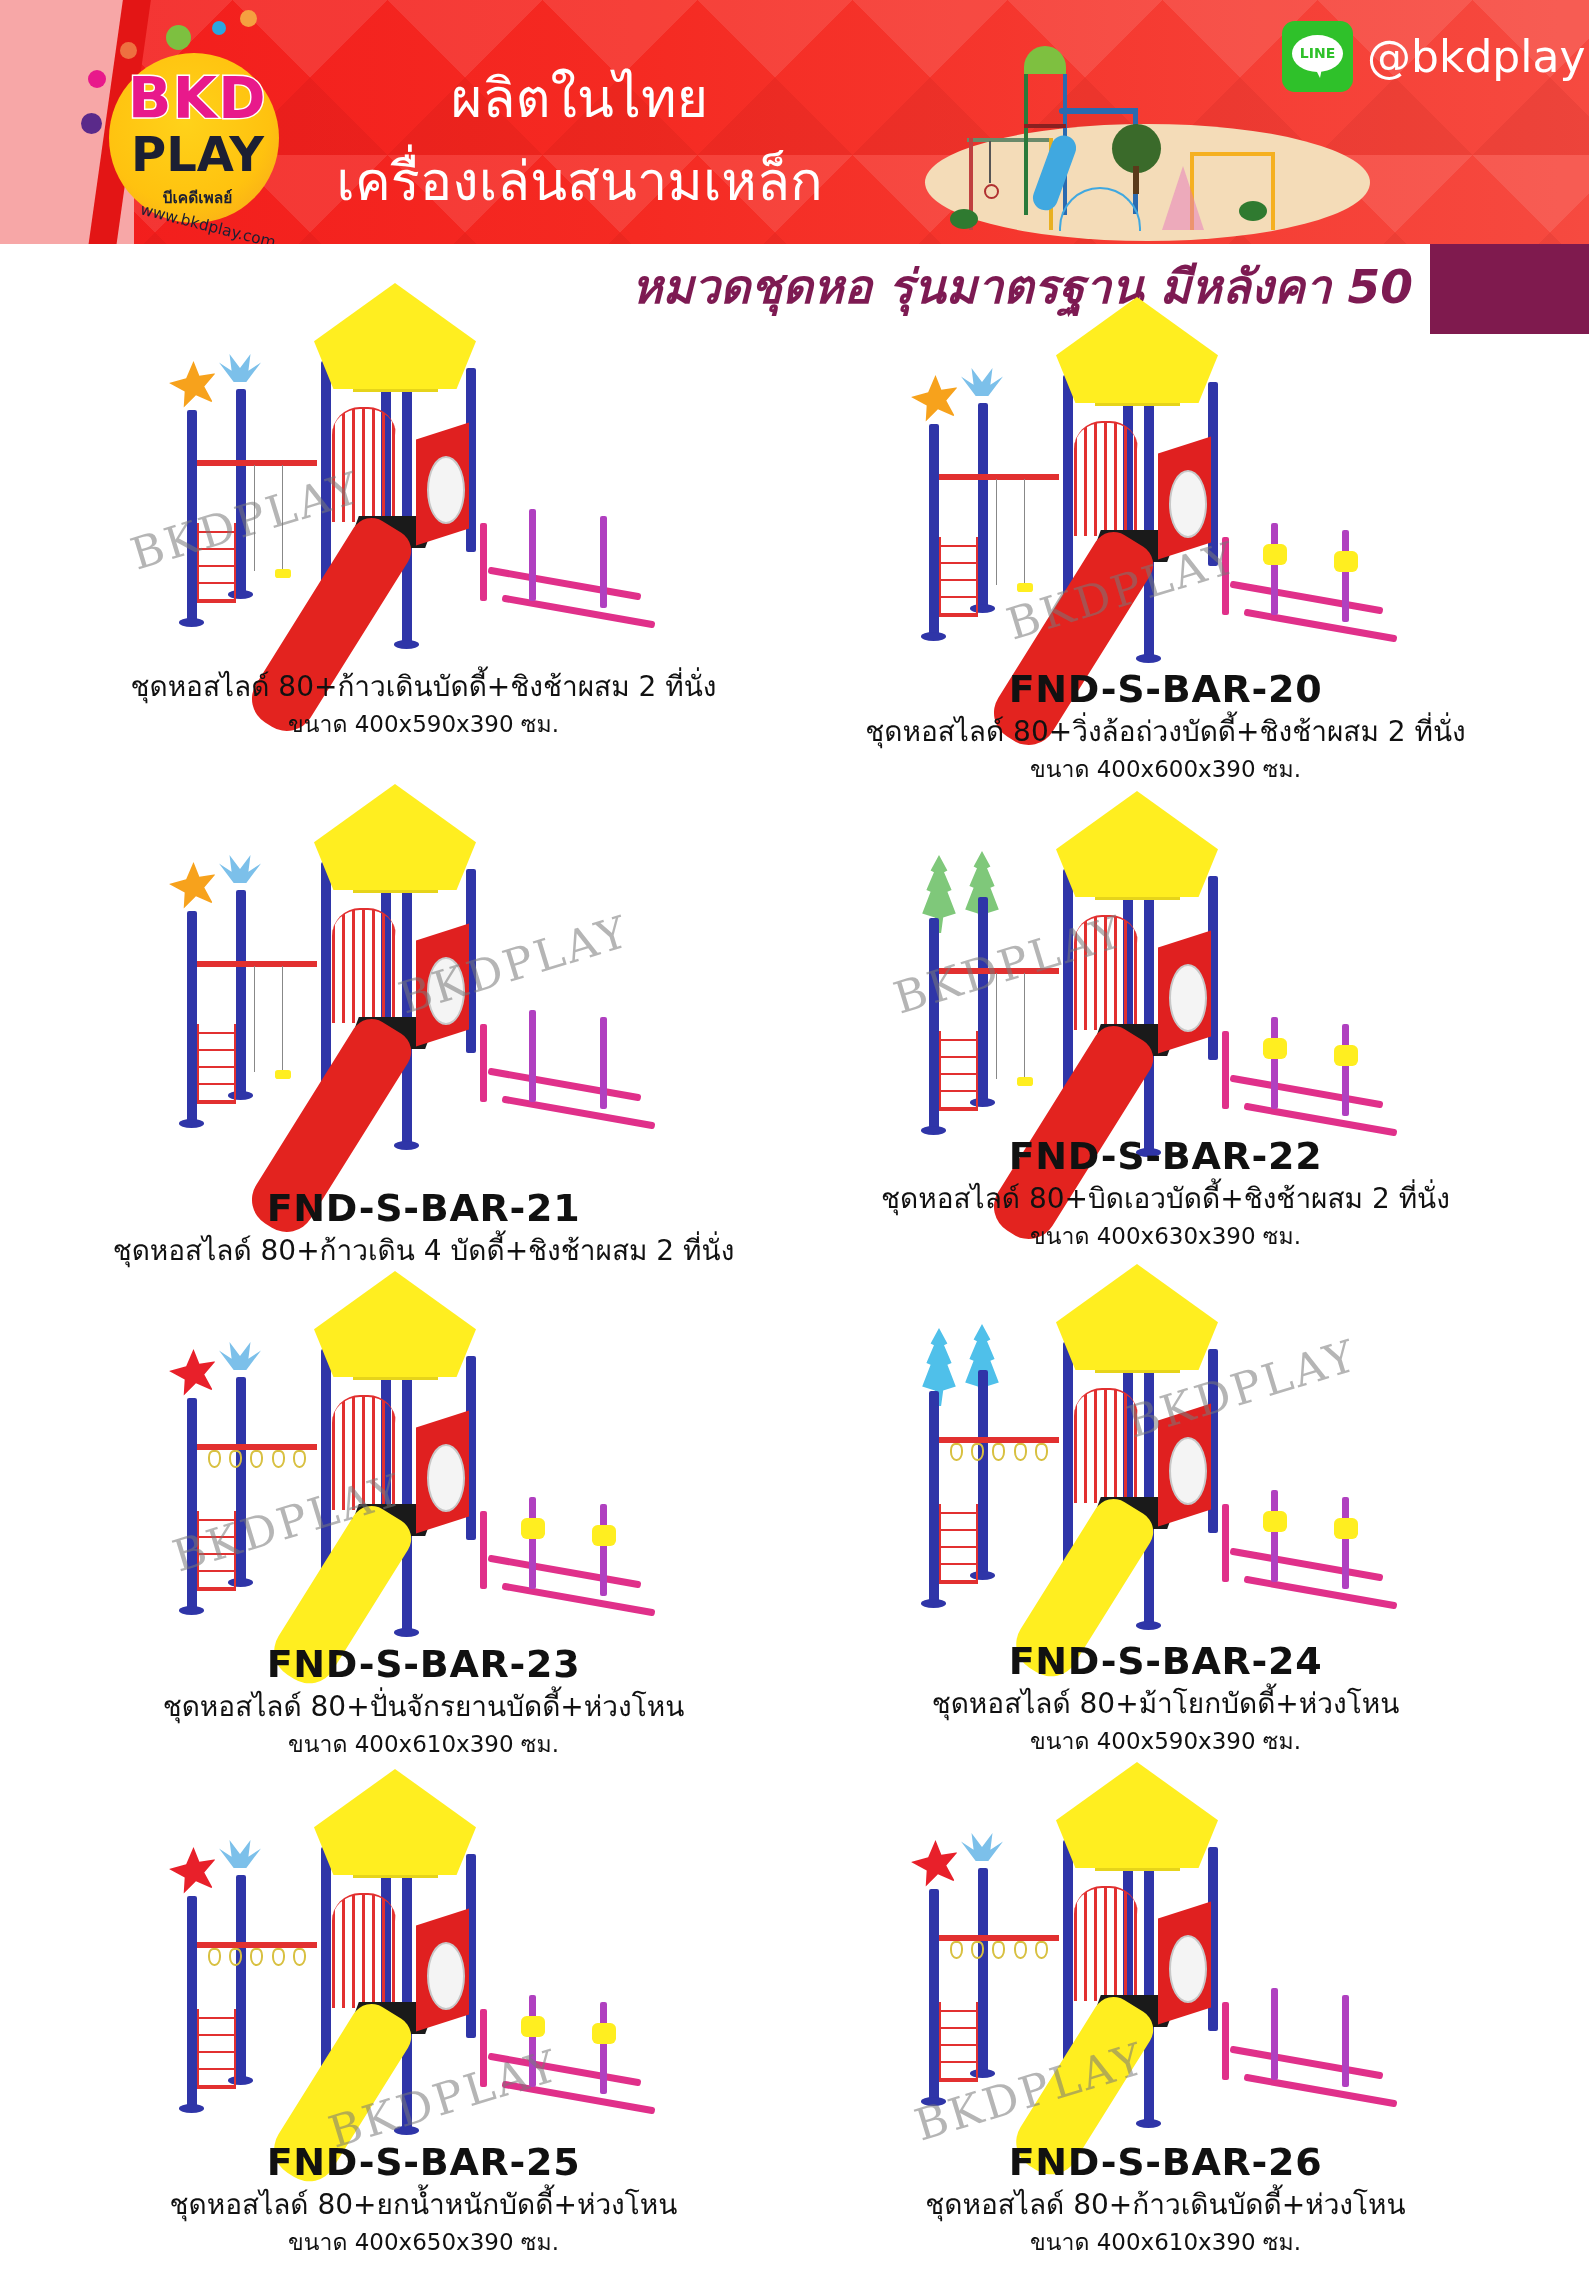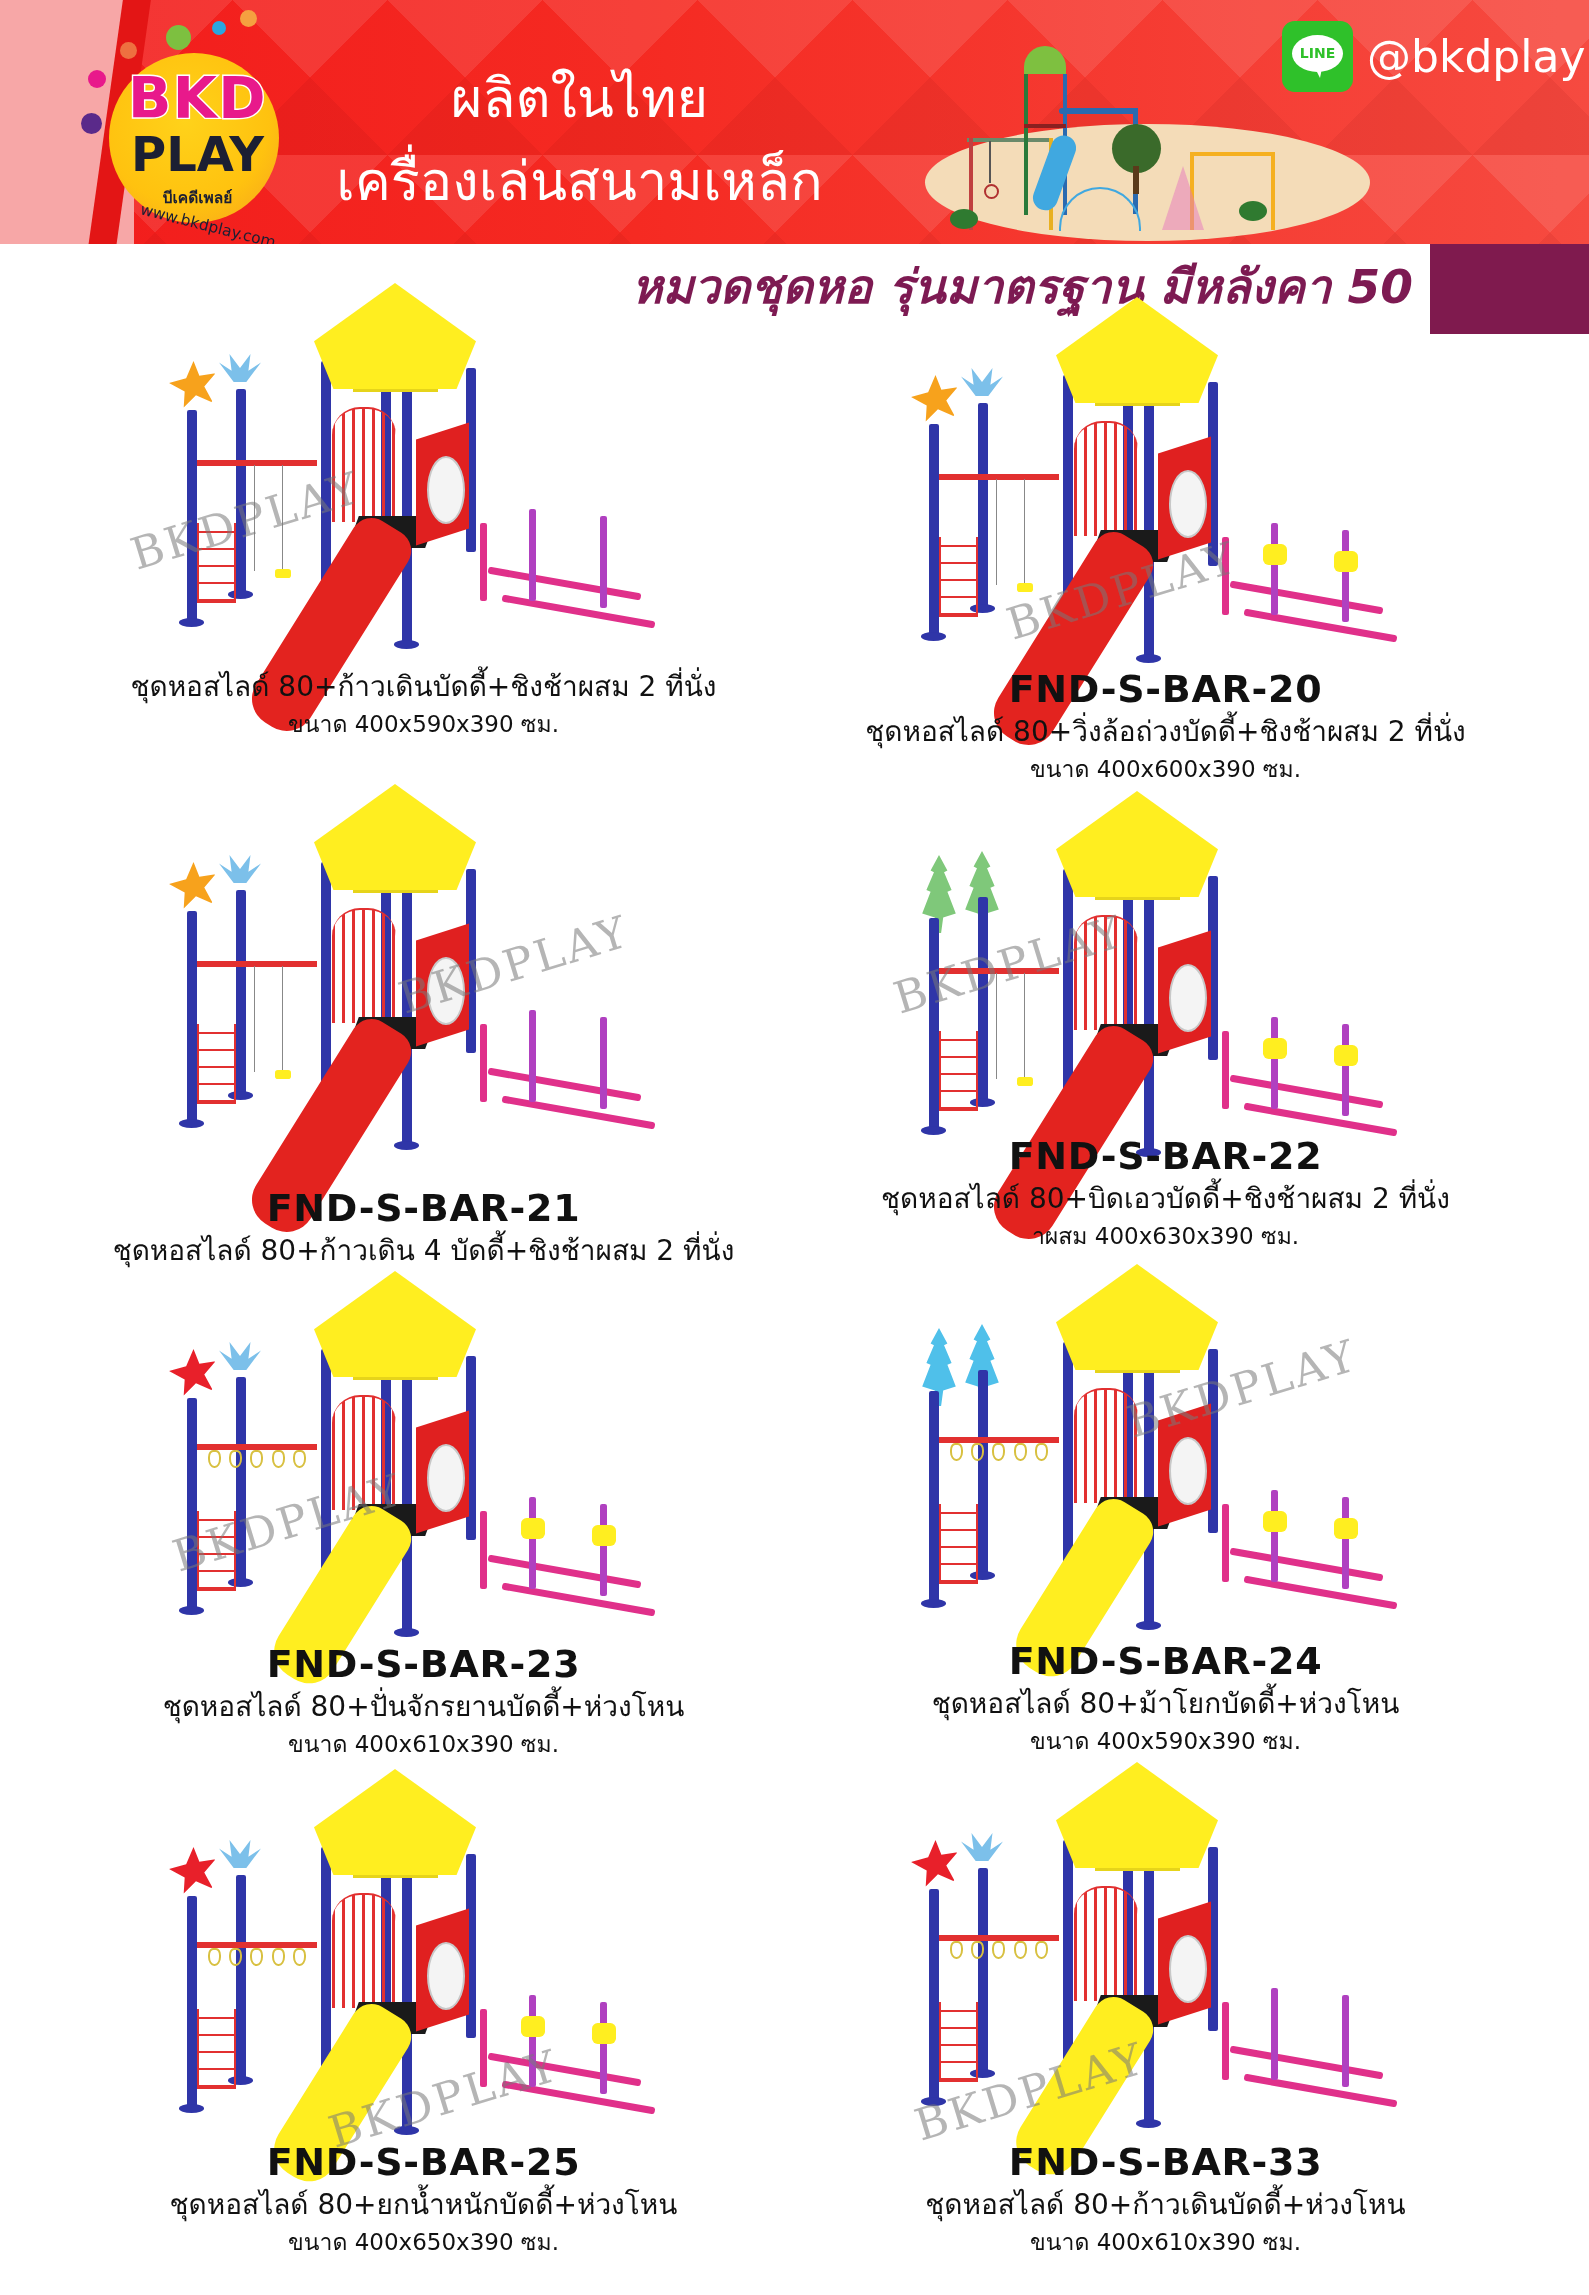--- a/index.html
+++ b/index.html
@@ -277,21 +277,21 @@
         <div class="fit-post" style="left:487px;top:226px;height:92px;background:#b040c0"></div>
         <div class="seat" style="left:479px;top:247px"></div>
         <div class="fit-post" style="left:558px;top:233px;height:92px;background:#b040c0"></div>
         <div class="seat" style="left:550px;top:254px"></div>
       <div class="watermark" style="left:106px;top:148px">BKDPLAY</div>
     </div>
     </div>
     <div class="product caption" style="left: 784px; top: 1134px;">
     <div class="code">FND-S-BAR-22</div>
     <div class="desc">ชุดหอสไลด์ 80+บิดเอวบัดดี้+ชิงช้าผสม 2 ที่นั่ง</div>
-    <div class="size">าผสม 400x630x390 ซม.</div>
+    <div class="size">ขนาด 400x630x390 ซม.</div>
     </div>
     <div class="product" style="left: 42px; top: 1271px;">
     <div class="product-img">
 
       <div class="deco-flower" style="left:127px;top:78px;background:radial-gradient(circle, #e8202a 40%, transparent 41%) 0 0/25px 25px, #e8202a;clip-path:polygon(50% 0,62% 30%,95% 25%,72% 52%,90% 85%,55% 70%,30% 95%,32% 62%,0 45%,35% 35%)"></div>
       <div class="deco-palm" style="left:177px;top:71px"></div>
       <div class="pole" style="left:145px;top:127px;height:212px"></div>
       <div class="foot" style="left:137px;top:335px"></div>
       <div class="pole" style="left:194px;top:106px;height:205px"></div>
       <div class="foot" style="left:186px;top:307px"></div>
@@ -445,18 +445,18 @@
       <div class="slide" style="left:318px;top:244px;background:#ffee20;height:191px"></div>
       <div class="fit-post" style="left:438px;top:240px;height:78px"></div>
         <div class="fit-bar" style="left:459px;top:325px;width:155px;transform:rotate(10deg)"></div>
         <div class="fit-bar" style="left:445px;top:297px;width:155px;transform:rotate(10deg)"></div>
         <div class="fit-post" style="left:487px;top:226px;height:92px;background:#b040c0"></div>
         <div class="fit-post" style="left:558px;top:233px;height:92px;background:#b040c0"></div>
       <div class="watermark" style="left:127px;top:304px">BKDPLAY</div>
     </div>
     </div>
     <div class="product caption" style="left: 784px; top: 2140px;">
-    <div class="code">FND-S-BAR-33</div>
+    <div class="code">FND-S-BAR-26</div>
     <div class="desc">ชุดหอสไลด์ 80+ก้าวเดินบัดดี้+ห่วงโหน</div>
     <div class="size">ขนาด 400x610x390 ซม.</div>
     </div>
   </div>
 
 
 </body></html>

